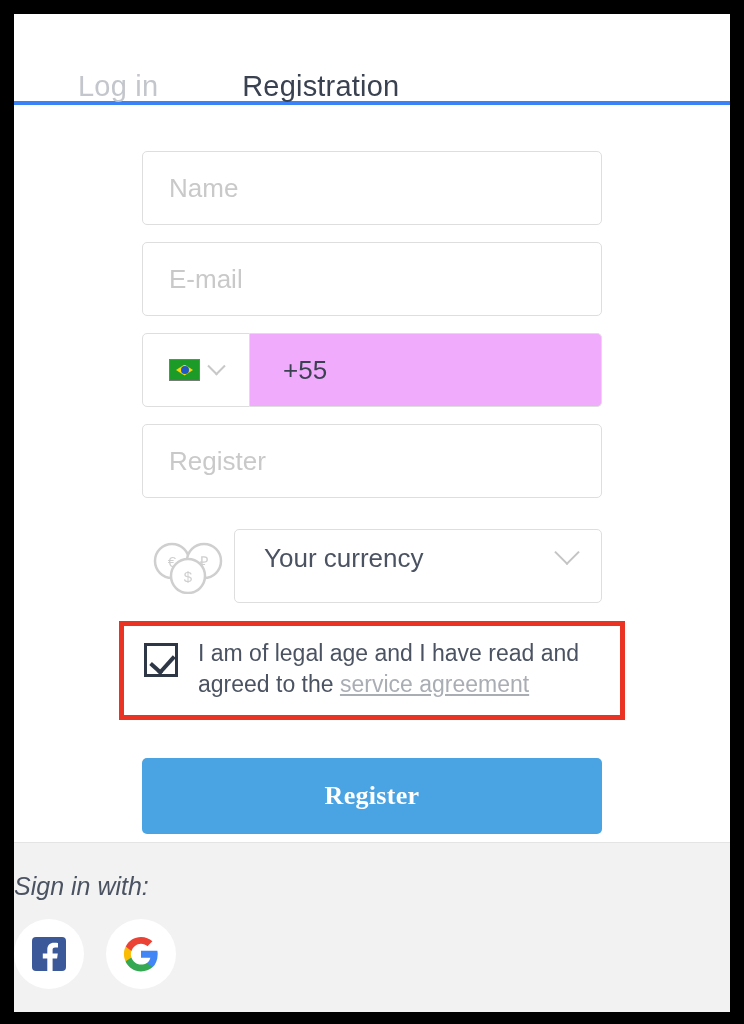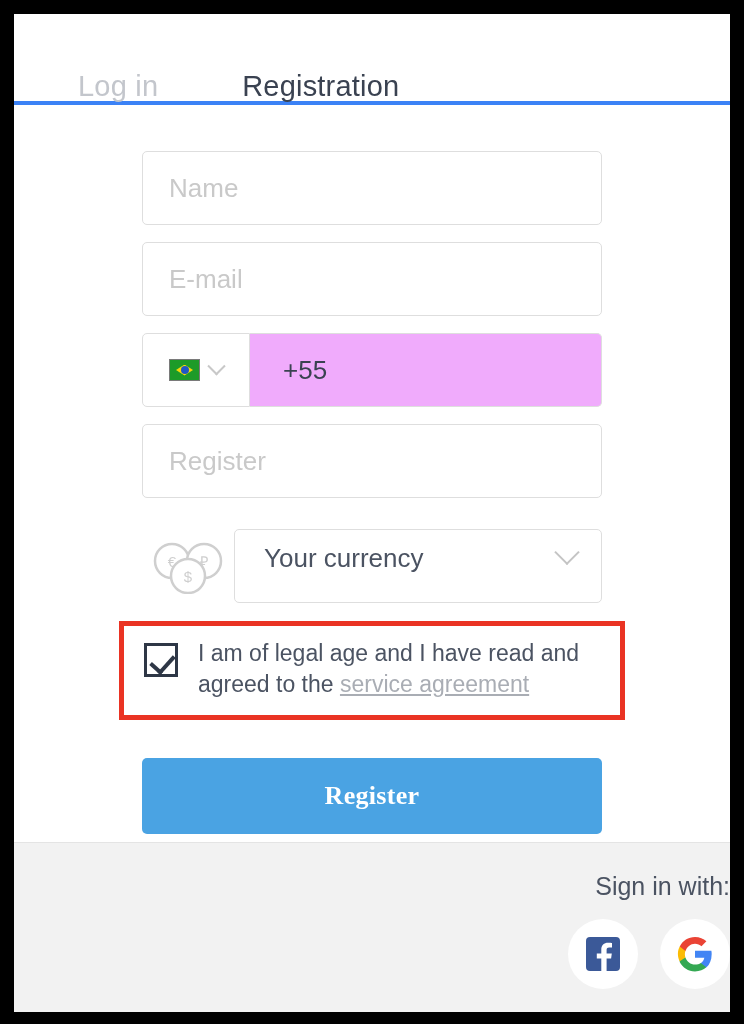--- a/index.html
+++ b/index.html
@@ -260,22 +260,23 @@
     letter-spacing: 0.3px;
   }
 
   
   .footer {
     flex: 0 0 170px;
     background: #f2f2f2;
     border-top: 1px solid #e4e4e4;
     display: flex;
     flex-direction: column;
-    align-items: flex-end;
+    align-items: flex-start;
     padding-top: 31px;
+    font-style: italic;
   }
   .footer-title {
     font-size: 25px;
     color: #4b5362;
     margin-bottom: 20px;
     line-height: 1;
   }
   .social-row {
     display: flex;
     gap: 22px;

